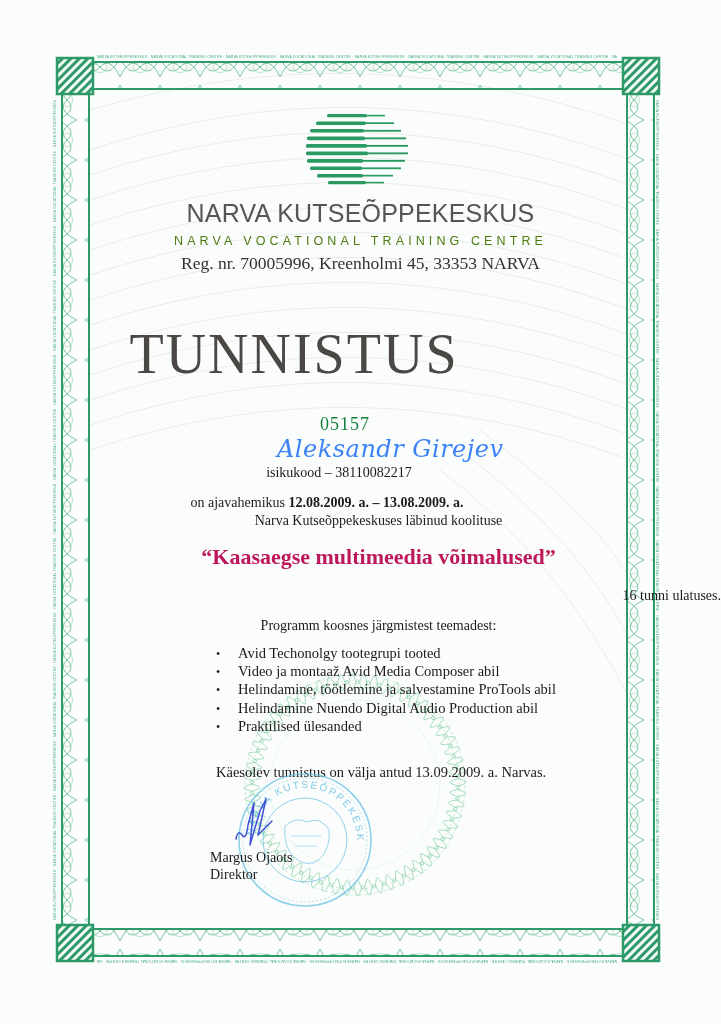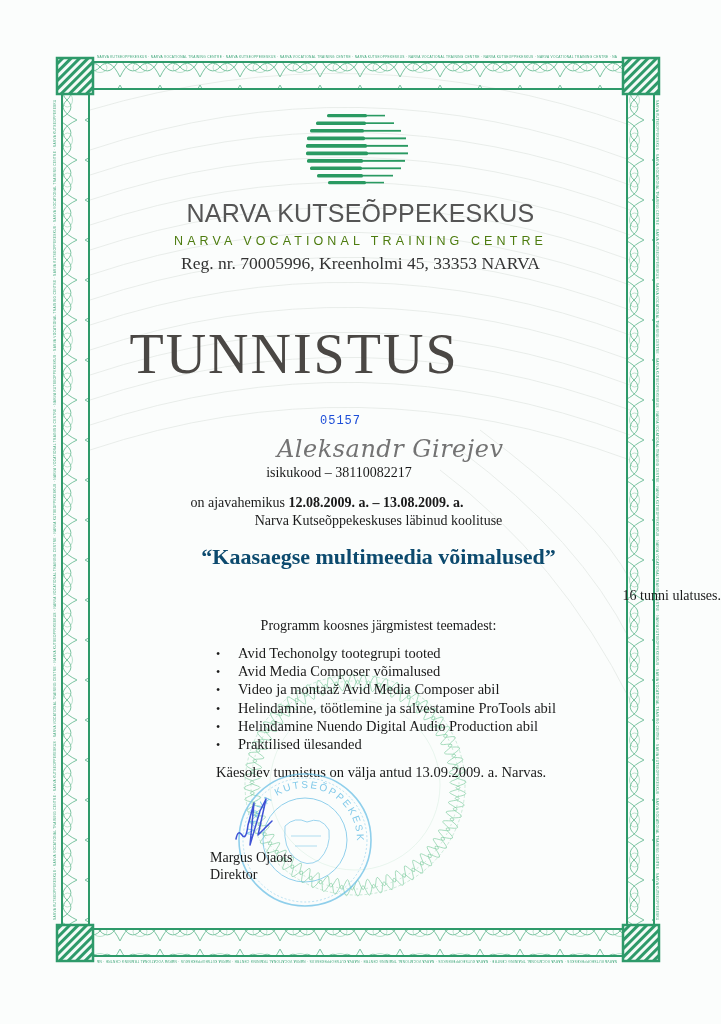--- a/index.html
+++ b/index.html
@@ -27,34 +27,34 @@
     color: #4d7c0f; letter-spacing: 4.1px; left: 0; width: 721px; text-align: center;
   }
   .org-addr {
     top: 253px; font-size: 17.5px; color: #333; left: 0; width: 721px; text-align: center;
   }
   .title {
     top: 322px; font-size: 56px; color: #4a4744; letter-spacing: 2px;
     left: 0; width: 588px; text-align: center; font-weight: normal;
   }
   .cert-no {
-    top: 414px; left: 320px; font-family: Liberation Mono, monospace;
-    font-size: 12px; color: #1d4ed8; letter-spacing: 1px;
+    top: 414px; left: 320px; font-family: Liberation Serif, serif;
+    font-size: 18px; color: #15803d; letter-spacing: 1px;
   }
   .person {
     top: 435px; left: 277px; font-family: "DejaVu Serif", serif; font-style: italic;
-    font-size: 24px; color: #737373; letter-spacing: 0.5px;
+    font-size: 24px; color: #3b82f6; letter-spacing: 0.5px;
   }
   .idcode { top: 465px; left: 0; width: 642px; text-align: center; font-size: 14px; padding-left: 36px; box-sizing: border-box; }
   .period { top: 495px; left: 0; width: 618px; text-align: center; font-size: 14px; padding-left: 36px; box-sizing: border-box; }
   .period b { font-weight: bold; }
   .inst { top: 513px; left: 0; width: 721px; text-align: center; font-size: 14px; padding-left: 36px; box-sizing: border-box; font-family: Liberation Serif, serif; }
   .course {
     top: 544px; left: 0; width: 721px; text-align: center; font-size: 22px; font-weight: bold;
-    padding-left: 36px; box-sizing: border-box; color: #0c4a6e;
+    padding-left: 36px; box-sizing: border-box; color: #be185d;
   }
   .hours { top: 588px; left: 0; width: 721px; text-align: right; font-size: 14px; padding-left: 36px; box-sizing: border-box; }
   .prog { top: 618px; left: 0; width: 721px; text-align: center; font-size: 14px; padding-left: 36px; box-sizing: border-box; }
   .topics { top: 644px; left: 216px; margin: 0; padding: 0; list-style: none; font-size: 14.5px; }
   .topics li { height: 18.2px; line-height: 18.2px; white-space: nowrap; }
   .topics .bullet { display: inline-block; width: 22px; font-size: 12px; }
   .issued { top: 764px; left: 216px; font-size: 14.5px; white-space: nowrap; }
   .signer { top: 849px; left: 210px; font-size: 14px; line-height: 17px; }
   .stamp { left: 225px; top: 760px; width: 160px; height: 160px; }
   .rosette { left: 230px; top: 660px; width: 250px; height: 250px; }
@@ -168,21 +168,20 @@
   <g fill="none" stroke="#7fcca0" stroke-width="0.8" opacity="0.85">
     <path id="ros" d="M225.0 125.0 L227.5 125.9 L229.3 126.8 L230.0 127.7 L229.3 128.6 L227.4 129.5 L224.9 130.2 L222.3 131.0 L220.4 131.7 L219.7 132.5 L220.3 133.3 L222.1 134.3 L224.5 135.5 L226.8 136.6 L228.6 137.7 L229.1 138.7 L228.3 139.5 L226.4 140.2 L223.8 140.6 L221.2 141.1 L219.2 141.6 L218.4 142.3 L218.9 143.3 L220.5 144.4 L222.8 145.8 L225.1 147.2 L226.7 148.5 L227.1 149.5 L226.2 150.2 L224.2 150.7 L221.6 150.9 L219.0 151.1 L217.0 151.4 L216.1 152.0 L216.5 153.0 L218.0 154.3 L220.1 155.9 L222.2 157.5 L223.6 159.0 L224.0 160.0 L223.0 160.7 L221.0 160.9 L218.4 160.8 L215.7 160.7 L213.7 160.8 L212.8 161.4 L213.1 162.4 L214.4 163.9 L216.4 165.7 L218.3 167.5 L219.6 169.1 L219.8 170.2 L218.8 170.7 L216.7 170.7 L214.1 170.4 L211.5 170.0 L209.5 169.9 L208.5 170.3 L208.7 171.4 L209.9 173.0 L211.6 175.0 L213.3 177.0 L214.4 178.7 L214.5 179.9 L213.5 180.3 L211.4 180.1 L208.9 179.5 L206.3 178.8 L204.3 178.5 L203.3 178.8 L203.4 179.9 L204.4 181.6 L205.9 183.8 L207.4 186.0 L208.3 187.8 L208.3 188.9 L207.2 189.2 L205.2 188.8 L202.7 187.9 L200.2 187.0 L198.3 186.5 L197.2 186.7 L197.2 187.8 L198.0 189.6 L199.3 191.9 L200.6 194.2 L201.3 196.2 L201.2 197.3 L200.0 197.5 L198.1 196.8 L195.7 195.7 L193.3 194.5 L191.5 193.8 L190.4 193.9 L190.2 195.0 L190.9 196.9 L191.9 199.3 L192.9 201.8 L193.4 203.7 L193.2 204.8 L192.1 204.9 L190.2 204.1 L187.9 202.7 L185.7 201.3 L183.9 200.4 L182.8 200.4 L182.6 201.4 L183.0 203.4 L183.8 205.9 L184.5 208.4 L184.8 210.5 L184.5 211.5 L183.3 211.5 L181.6 210.5 L179.5 208.9 L177.4 207.2 L175.7 206.1 L174.6 206.0 L174.3 207.0 L174.5 209.0 L175.0 211.6 L175.5 214.2 L175.6 216.2 L175.1 217.3 L174.0 217.1 L172.3 215.9 L170.4 214.1 L168.5 212.3 L166.9 211.0 L165.9 210.7 L165.4 211.7 L165.4 213.7 L165.7 216.4 L165.9 219.0 L165.8 221.0 L165.2 222.0 L164.1 221.7 L162.6 220.4 L160.8 218.4 L159.1 216.3 L157.7 214.9 L156.7 214.6 L156.1 215.5 L155.9 217.5 L155.9 220.1 L155.8 222.8 L155.5 224.8 L154.8 225.7 L153.8 225.3 L152.4 223.8 L150.9 221.6 L149.4 219.4 L148.1 217.8 L147.2 217.4 L146.5 218.2 L146.1 220.2 L145.8 222.8 L145.4 225.4 L144.9 227.4 L144.1 228.2 L143.1 227.7 L141.9 226.1 L140.6 223.8 L139.4 221.4 L138.3 219.7 L137.4 219.2 L136.7 220.0 L136.0 221.9 L135.5 224.5 L134.8 227.0 L134.1 228.9 L133.2 229.7 L132.3 229.1 L131.3 227.3 L130.2 224.9 L129.3 222.4 L128.3 220.6 L127.5 220.0 L126.7 220.7 L125.9 222.5 L125.0 225.0 L124.1 227.5 L123.2 229.3 L122.3 230.0 L121.4 229.3 L120.5 227.4 L119.8 224.9 L119.0 222.3 L118.3 220.4 L117.5 219.7 L116.7 220.3 L115.7 222.1 L114.5 224.5 L113.4 226.8 L112.3 228.6 L111.3 229.1 L110.5 228.3 L109.8 226.4 L109.4 223.8 L108.9 221.2 L108.4 219.2 L107.7 218.4 L106.7 218.9 L105.6 220.5 L104.2 222.8 L102.8 225.1 L101.5 226.7 L100.5 227.1 L99.8 226.2 L99.3 224.2 L99.1 221.6 L98.9 219.0 L98.6 217.0 L98.0 216.1 L97.0 216.5 L95.7 218.0 L94.1 220.1 L92.5 222.2 L91.0 223.6 L90.0 224.0 L89.3 223.0 L89.1 221.0 L89.2 218.4 L89.3 215.7 L89.2 213.7 L88.6 212.8 L87.6 213.1 L86.1 214.4 L84.3 216.4 L82.5 218.3 L80.9 219.6 L79.8 219.8 L79.3 218.8 L79.3 216.7 L79.6 214.1 L80.0 211.5 L80.1 209.5 L79.7 208.5 L78.6 208.7 L77.0 209.9 L75.0 211.6 L73.0 213.3 L71.3 214.4 L70.1 214.5 L69.7 213.5 L69.9 211.4 L70.5 208.9 L71.2 206.3 L71.5 204.3 L71.2 203.3 L70.1 203.4 L68.4 204.4 L66.2 205.9 L64.0 207.4 L62.2 208.3 L61.1 208.3 L60.8 207.2 L61.2 205.2 L62.1 202.7 L63.0 200.2 L63.5 198.3 L63.3 197.2 L62.2 197.2 L60.4 198.0 L58.1 199.3 L55.8 200.6 L53.8 201.3 L52.7 201.2 L52.5 200.0 L53.2 198.1 L54.3 195.7 L55.5 193.3 L56.2 191.5 L56.1 190.4 L55.0 190.2 L53.1 190.9 L50.7 191.9 L48.2 192.9 L46.3 193.4 L45.2 193.2 L45.1 192.1 L45.9 190.2 L47.3 187.9 L48.7 185.7 L49.6 183.9 L49.6 182.8 L48.6 182.6 L46.6 183.0 L44.1 183.8 L41.6 184.5 L39.5 184.8 L38.5 184.5 L38.5 183.3 L39.5 181.6 L41.1 179.5 L42.8 177.4 L43.9 175.7 L44.0 174.6 L43.0 174.3 L41.0 174.5 L38.4 175.0 L35.8 175.5 L33.8 175.6 L32.7 175.1 L32.9 174.0 L34.1 172.3 L35.9 170.4 L37.7 168.5 L39.0 166.9 L39.3 165.9 L38.3 165.4 L36.3 165.4 L33.6 165.7 L31.0 165.9 L29.0 165.8 L28.0 165.2 L28.3 164.1 L29.6 162.6 L31.6 160.8 L33.7 159.1 L35.1 157.7 L35.4 156.7 L34.5 156.1 L32.5 155.9 L29.9 155.9 L27.2 155.8 L25.2 155.5 L24.3 154.8 L24.7 153.8 L26.2 152.4 L28.4 150.9 L30.6 149.4 L32.2 148.1 L32.6 147.2 L31.8 146.5 L29.8 146.1 L27.2 145.8 L24.6 145.4 L22.6 144.9 L21.8 144.1 L22.3 143.1 L23.9 141.9 L26.2 140.6 L28.6 139.4 L30.3 138.3 L30.8 137.4 L30.0 136.7 L28.1 136.0 L25.5 135.5 L23.0 134.8 L21.1 134.1 L20.3 133.2 L20.9 132.3 L22.7 131.3 L25.1 130.2 L27.6 129.3 L29.4 128.3 L30.0 127.5 L29.3 126.7 L27.5 125.9 L25.0 125.0 L22.5 124.1 L20.7 123.2 L20.0 122.3 L20.7 121.4 L22.6 120.5 L25.1 119.8 L27.7 119.0 L29.6 118.3 L30.3 117.5 L29.7 116.7 L27.9 115.7 L25.5 114.5 L23.2 113.4 L21.4 112.3 L20.9 111.3 L21.7 110.5 L23.6 109.8 L26.2 109.4 L28.8 108.9 L30.8 108.4 L31.6 107.7 L31.1 106.7 L29.5 105.6 L27.2 104.2 L24.9 102.8 L23.3 101.5 L22.9 100.5 L23.8 99.8 L25.8 99.3 L28.4 99.1 L31.0 98.9 L33.0 98.6 L33.9 98.0 L33.5 97.0 L32.0 95.7 L29.9 94.1 L27.8 92.5 L26.4 91.0 L26.0 90.0 L27.0 89.3 L29.0 89.1 L31.6 89.2 L34.3 89.3 L36.3 89.2 L37.2 88.6 L36.9 87.6 L35.6 86.1 L33.6 84.3 L31.7 82.5 L30.4 80.9 L30.2 79.8 L31.2 79.3 L33.3 79.3 L35.9 79.6 L38.5 80.0 L40.5 80.1 L41.5 79.7 L41.3 78.6 L40.1 77.0 L38.4 75.0 L36.7 73.0 L35.6 71.3 L35.5 70.1 L36.5 69.7 L38.6 69.9 L41.1 70.5 L43.7 71.2 L45.7 71.5 L46.7 71.2 L46.6 70.1 L45.6 68.4 L44.1 66.2 L42.6 64.0 L41.7 62.2 L41.7 61.1 L42.8 60.8 L44.8 61.2 L47.3 62.1 L49.8 63.0 L51.7 63.5 L52.8 63.3 L52.8 62.2 L52.0 60.4 L50.7 58.1 L49.4 55.8 L48.7 53.8 L48.8 52.7 L50.0 52.5 L51.9 53.2 L54.3 54.3 L56.7 55.5 L58.5 56.2 L59.6 56.1 L59.8 55.0 L59.1 53.1 L58.1 50.7 L57.1 48.2 L56.6 46.3 L56.8 45.2 L57.9 45.1 L59.8 45.9 L62.1 47.3 L64.3 48.7 L66.1 49.6 L67.2 49.6 L67.4 48.6 L67.0 46.6 L66.2 44.1 L65.5 41.6 L65.2 39.5 L65.5 38.5 L66.7 38.5 L68.4 39.5 L70.5 41.1 L72.6 42.8 L74.3 43.9 L75.4 44.0 L75.7 43.0 L75.5 41.0 L75.0 38.4 L74.5 35.8 L74.4 33.8 L74.9 32.7 L76.0 32.9 L77.7 34.1 L79.6 35.9 L81.5 37.7 L83.1 39.0 L84.1 39.3 L84.6 38.3 L84.6 36.3 L84.3 33.6 L84.1 31.0 L84.2 29.0 L84.8 28.0 L85.9 28.3 L87.4 29.6 L89.2 31.6 L90.9 33.7 L92.3 35.1 L93.3 35.4 L93.9 34.5 L94.1 32.5 L94.1 29.9 L94.2 27.2 L94.5 25.2 L95.2 24.3 L96.2 24.7 L97.6 26.2 L99.1 28.4 L100.6 30.6 L101.9 32.2 L102.8 32.6 L103.5 31.8 L103.9 29.8 L104.2 27.2 L104.6 24.6 L105.1 22.6 L105.9 21.8 L106.9 22.3 L108.1 23.9 L109.4 26.2 L110.6 28.6 L111.7 30.3 L112.6 30.8 L113.3 30.0 L114.0 28.1 L114.5 25.5 L115.2 23.0 L115.9 21.1 L116.8 20.3 L117.7 20.9 L118.7 22.7 L119.8 25.1 L120.7 27.6 L121.7 29.4 L122.5 30.0 L123.3 29.3 L124.1 27.5 L125.0 25.0 L125.9 22.5 L126.8 20.7 L127.7 20.0 L128.6 20.7 L129.5 22.6 L130.2 25.1 L131.0 27.7 L131.7 29.6 L132.5 30.3 L133.3 29.7 L134.3 27.9 L135.5 25.5 L136.6 23.2 L137.7 21.4 L138.7 20.9 L139.5 21.7 L140.2 23.6 L140.6 26.2 L141.1 28.8 L141.6 30.8 L142.3 31.6 L143.3 31.1 L144.4 29.5 L145.8 27.2 L147.2 24.9 L148.5 23.3 L149.5 22.9 L150.2 23.8 L150.7 25.8 L150.9 28.4 L151.1 31.0 L151.4 33.0 L152.0 33.9 L153.0 33.5 L154.3 32.0 L155.9 29.9 L157.5 27.8 L159.0 26.4 L160.0 26.0 L160.7 27.0 L160.9 29.0 L160.8 31.6 L160.7 34.3 L160.8 36.3 L161.4 37.2 L162.4 36.9 L163.9 35.6 L165.7 33.6 L167.5 31.7 L169.1 30.4 L170.2 30.2 L170.7 31.2 L170.7 33.3 L170.4 35.9 L170.0 38.5 L169.9 40.5 L170.3 41.5 L171.4 41.3 L173.0 40.1 L175.0 38.4 L177.0 36.7 L178.7 35.6 L179.9 35.5 L180.3 36.5 L180.1 38.6 L179.5 41.1 L178.8 43.7 L178.5 45.7 L178.8 46.7 L179.9 46.6 L181.6 45.6 L183.8 44.1 L186.0 42.6 L187.8 41.7 L188.9 41.7 L189.2 42.8 L188.8 44.8 L187.9 47.3 L187.0 49.8 L186.5 51.7 L186.7 52.8 L187.8 52.8 L189.6 52.0 L191.9 50.7 L194.2 49.4 L196.2 48.7 L197.3 48.8 L197.5 50.0 L196.8 51.9 L195.7 54.3 L194.5 56.7 L193.8 58.5 L193.9 59.6 L195.0 59.8 L196.9 59.1 L199.3 58.1 L201.8 57.1 L203.7 56.6 L204.8 56.8 L204.9 57.9 L204.1 59.8 L202.7 62.1 L201.3 64.3 L200.4 66.1 L200.4 67.2 L201.4 67.4 L203.4 67.0 L205.9 66.2 L208.4 65.5 L210.5 65.2 L211.5 65.5 L211.5 66.7 L210.5 68.4 L208.9 70.5 L207.2 72.6 L206.1 74.3 L206.0 75.4 L207.0 75.7 L209.0 75.5 L211.6 75.0 L214.2 74.5 L216.2 74.4 L217.3 74.9 L217.1 76.0 L215.9 77.7 L214.1 79.6 L212.3 81.5 L211.0 83.1 L210.7 84.1 L211.7 84.6 L213.7 84.6 L216.4 84.3 L219.0 84.1 L221.0 84.2 L222.0 84.8 L221.7 85.9 L220.4 87.4 L218.4 89.2 L216.3 90.9 L214.9 92.3 L214.6 93.3 L215.5 93.9 L217.5 94.1 L220.1 94.1 L222.8 94.2 L224.8 94.5 L225.7 95.2 L225.3 96.2 L223.8 97.6 L221.6 99.1 L219.4 100.6 L217.8 101.9 L217.4 102.8 L218.2 103.5 L220.2 103.9 L222.8 104.2 L225.4 104.6 L227.4 105.1 L228.2 105.9 L227.7 106.9 L226.1 108.1 L223.8 109.4 L221.4 110.6 L219.7 111.7 L219.2 112.6 L220.0 113.3 L221.9 114.0 L224.5 114.5 L227.0 115.2 L228.9 115.9 L229.7 116.8 L229.1 117.7 L227.3 118.7 L224.9 119.8 L222.4 120.7 L220.6 121.7 L220.0 122.5 L220.7 123.3 L222.5 124.1 L225.0 125.0 M231.0 125.0 L228.5 125.9 L226.7 126.8 L226.0 127.6 L226.6 128.5 L228.4 129.5 L230.9 130.5 L233.3 131.6 L235.1 132.7 L235.7 133.7 L234.9 134.6 L233.0 135.4 L230.4 136.1 L227.8 136.7 L225.9 137.4 L225.1 138.2 L225.7 139.1 L227.4 140.3 L229.7 141.6 L232.0 142.9 L233.7 144.2 L234.1 145.2 L233.3 146.1 L231.3 146.6 L228.7 147.0 L226.0 147.4 L224.1 147.9 L223.2 148.6 L223.6 149.6 L225.2 150.9 L227.4 152.4 L229.6 154.0 L231.1 155.4 L231.4 156.5 L230.5 157.3 L228.5 157.6 L225.8 157.8 L223.2 157.8 L221.1 158.1 L220.2 158.7 L220.5 159.8 L221.9 161.2 L224.0 163.0 L226.0 164.8 L227.3 166.3 L227.6 167.5 L226.6 168.1 L224.5 168.3 L221.8 168.1 L219.2 167.9 L217.1 168.0 L216.2 168.5 L216.4 169.6 L217.6 171.2 L219.4 173.1 L221.2 175.1 L222.4 176.8 L222.5 178.0 L221.5 178.5 L219.4 178.4 L216.8 178.0 L214.2 177.5 L212.1 177.4 L211.1 177.8 L211.2 178.9 L212.3 180.6 L213.9 182.7 L215.5 184.9 L216.5 186.7 L216.5 187.9 L215.4 188.3 L213.3 188.0 L210.8 187.3 L208.2 186.6 L206.2 186.2 L205.1 186.5 L205.1 187.6 L206.0 189.4 L207.4 191.7 L208.7 194.0 L209.5 195.9 L209.4 197.1 L208.3 197.4 L206.3 196.9 L203.8 195.9 L201.3 194.9 L199.4 194.3 L198.3 194.5 L198.1 195.6 L198.8 197.5 L200.0 200.0 L201.0 202.4 L201.6 204.4 L201.4 205.5 L200.2 205.7 L198.3 205.0 L195.9 203.8 L193.6 202.5 L191.7 201.7 L190.6 201.8 L190.4 202.9 L190.8 204.9 L191.7 207.4 L192.5 209.9 L192.9 211.9 L192.6 213.1 L191.4 213.1 L189.5 212.2 L187.3 210.8 L185.1 209.3 L183.3 208.3 L182.2 208.2 L181.9 209.3 L182.1 211.3 L182.7 213.9 L183.3 216.5 L183.5 218.6 L183.0 219.6 L181.8 219.6 L180.1 218.5 L178.0 216.8 L176.0 215.1 L174.3 213.9 L173.2 213.8 L172.7 214.8 L172.8 216.8 L173.1 219.4 L173.4 222.1 L173.4 224.2 L172.8 225.2 L171.6 225.0 L170.0 223.7 L168.1 221.8 L166.3 219.9 L164.7 218.6 L163.7 218.3 L163.1 219.3 L162.9 221.3 L163.0 224.0 L163.0 226.6 L162.7 228.7 L162.1 229.6 L160.9 229.3 L159.4 227.9 L157.8 225.8 L156.1 223.7 L154.7 222.2 L153.7 221.8 L153.0 222.7 L152.7 224.7 L152.4 227.4 L152.2 230.0 L151.7 232.1 L150.9 232.9 L149.8 232.5 L148.5 230.9 L147.0 228.7 L145.6 226.4 L144.4 224.8 L143.4 224.3 L142.7 225.1 L142.1 227.1 L141.6 229.7 L141.0 232.3 L140.4 234.3 L139.5 235.1 L138.4 234.5 L137.3 232.8 L136.1 230.4 L134.9 228.0 L133.9 226.3 L132.9 225.7 L132.1 226.4 L131.3 228.3 L130.5 230.9 L129.7 233.4 L128.9 235.3 L127.9 236.0 L126.9 235.3 L125.9 233.5 L125.0 231.0 L124.1 228.5 L123.2 226.7 L122.4 226.0 L121.5 226.6 L120.5 228.4 L119.5 230.9 L118.4 233.3 L117.3 235.1 L116.3 235.7 L115.4 234.9 L114.6 233.0 L113.9 230.4 L113.3 227.8 L112.6 225.9 L111.8 225.1 L110.9 225.7 L109.7 227.4 L108.4 229.7 L107.1 232.0 L105.8 233.7 L104.8 234.1 L103.9 233.3 L103.4 231.3 L103.0 228.7 L102.6 226.0 L102.1 224.1 L101.4 223.2 L100.4 223.6 L99.1 225.2 L97.6 227.4 L96.0 229.6 L94.6 231.1 L93.5 231.4 L92.7 230.5 L92.4 228.5 L92.2 225.8 L92.2 223.2 L91.9 221.1 L91.3 220.2 L90.2 220.5 L88.8 221.9 L87.0 224.0 L85.2 226.0 L83.7 227.3 L82.5 227.6 L81.9 226.6 L81.7 224.5 L81.9 221.8 L82.1 219.2 L82.0 217.1 L81.5 216.2 L80.4 216.4 L78.8 217.6 L76.9 219.4 L74.9 221.2 L73.2 222.4 L72.0 222.5 L71.5 221.5 L71.6 219.4 L72.0 216.8 L72.5 214.2 L72.6 212.1 L72.2 211.1 L71.1 211.2 L69.4 212.3 L67.3 213.9 L65.1 215.5 L63.3 216.5 L62.1 216.5 L61.7 215.4 L62.0 213.3 L62.7 210.8 L63.4 208.2 L63.8 206.2 L63.5 205.1 L62.4 205.1 L60.6 206.0 L58.3 207.4 L56.0 208.7 L54.1 209.5 L52.9 209.4 L52.6 208.3 L53.1 206.3 L54.1 203.8 L55.1 201.3 L55.7 199.4 L55.5 198.3 L54.4 198.1 L52.5 198.8 L50.0 200.0 L47.6 201.0 L45.6 201.6 L44.5 201.4 L44.3 200.2 L45.0 198.3 L46.2 195.9 L47.5 193.6 L48.3 191.7 L48.2 190.6 L47.1 190.4 L45.1 190.8 L42.6 191.7 L40.1 192.5 L38.1 192.9 L36.9 192.6 L36.9 191.4 L37.8 189.5 L39.2 187.3 L40.7 185.1 L41.7 183.3 L41.8 182.2 L40.7 181.9 L38.7 182.1 L36.1 182.7 L33.5 183.3 L31.4 183.5 L30.4 183.0 L30.4 181.8 L31.5 180.1 L33.2 178.0 L34.9 176.0 L36.1 174.3 L36.2 173.2 L35.2 172.7 L33.2 172.8 L30.6 173.1 L27.9 173.4 L25.8 173.4 L24.8 172.8 L25.0 171.6 L26.3 170.0 L28.2 168.1 L30.1 166.3 L31.4 164.7 L31.7 163.7 L30.7 163.1 L28.7 162.9 L26.0 163.0 L23.4 163.0 L21.3 162.7 L20.4 162.1 L20.7 160.9 L22.1 159.4 L24.2 157.8 L26.3 156.1 L27.8 154.7 L28.2 153.7 L27.3 153.0 L25.3 152.7 L22.6 152.4 L20.0 152.2 L17.9 151.7 L17.1 150.9 L17.5 149.8 L19.1 148.5 L21.3 147.0 L23.6 145.6 L25.2 144.4 L25.7 143.4 L24.9 142.7 L22.9 142.1 L20.3 141.6 L17.7 141.0 L15.7 140.4 L14.9 139.5 L15.5 138.4 L17.2 137.3 L19.6 136.1 L22.0 134.9 L23.7 133.9 L24.3 132.9 L23.6 132.1 L21.7 131.3 L19.1 130.5 L16.6 129.7 L14.7 128.9 L14.0 127.9 L14.7 126.9 L16.5 125.9 L19.0 125.0 L21.5 124.1 L23.3 123.2 L24.0 122.4 L23.4 121.5 L21.6 120.5 L19.1 119.5 L16.7 118.4 L14.9 117.3 L14.3 116.3 L15.1 115.4 L17.0 114.6 L19.6 113.9 L22.2 113.3 L24.1 112.6 L24.9 111.8 L24.3 110.9 L22.6 109.7 L20.3 108.4 L18.0 107.1 L16.3 105.8 L15.9 104.8 L16.7 103.9 L18.7 103.4 L21.3 103.0 L24.0 102.6 L25.9 102.1 L26.8 101.4 L26.4 100.4 L24.8 99.1 L22.6 97.6 L20.4 96.0 L18.9 94.6 L18.6 93.5 L19.5 92.7 L21.5 92.4 L24.2 92.2 L26.8 92.2 L28.9 91.9 L29.8 91.3 L29.5 90.2 L28.1 88.8 L26.0 87.0 L24.0 85.2 L22.7 83.7 L22.4 82.5 L23.4 81.9 L25.5 81.7 L28.2 81.9 L30.8 82.1 L32.9 82.0 L33.8 81.5 L33.6 80.4 L32.4 78.8 L30.6 76.9 L28.8 74.9 L27.6 73.2 L27.5 72.0 L28.5 71.5 L30.6 71.6 L33.2 72.0 L35.8 72.5 L37.9 72.6 L38.9 72.2 L38.8 71.1 L37.7 69.4 L36.1 67.3 L34.5 65.1 L33.5 63.3 L33.5 62.1 L34.6 61.7 L36.7 62.0 L39.2 62.7 L41.8 63.4 L43.8 63.8 L44.9 63.5 L44.9 62.4 L44.0 60.6 L42.6 58.3 L41.3 56.0 L40.5 54.1 L40.6 52.9 L41.7 52.6 L43.7 53.1 L46.2 54.1 L48.7 55.1 L50.6 55.7 L51.7 55.5 L51.9 54.4 L51.2 52.5 L50.0 50.0 L49.0 47.6 L48.4 45.6 L48.6 44.5 L49.8 44.3 L51.7 45.0 L54.1 46.2 L56.4 47.5 L58.3 48.3 L59.4 48.2 L59.6 47.1 L59.2 45.1 L58.3 42.6 L57.5 40.1 L57.1 38.1 L57.4 36.9 L58.6 36.9 L60.5 37.8 L62.7 39.2 L64.9 40.7 L66.7 41.7 L67.8 41.8 L68.1 40.7 L67.9 38.7 L67.3 36.1 L66.7 33.5 L66.5 31.4 L67.0 30.4 L68.2 30.4 L69.9 31.5 L72.0 33.2 L74.0 34.9 L75.7 36.1 L76.8 36.2 L77.3 35.2 L77.2 33.2 L76.9 30.6 L76.6 27.9 L76.6 25.8 L77.2 24.8 L78.4 25.0 L80.0 26.3 L81.9 28.2 L83.7 30.1 L85.3 31.4 L86.3 31.7 L86.9 30.7 L87.1 28.7 L87.0 26.0 L87.0 23.4 L87.3 21.3 L87.9 20.4 L89.1 20.7 L90.6 22.1 L92.2 24.2 L93.9 26.3 L95.3 27.8 L96.3 28.2 L97.0 27.3 L97.3 25.3 L97.6 22.6 L97.8 20.0 L98.3 17.9 L99.1 17.1 L100.2 17.5 L101.5 19.1 L103.0 21.3 L104.4 23.6 L105.6 25.2 L106.6 25.7 L107.3 24.9 L107.9 22.9 L108.4 20.3 L109.0 17.7 L109.6 15.7 L110.5 14.9 L111.6 15.5 L112.7 17.2 L113.9 19.6 L115.1 22.0 L116.1 23.7 L117.1 24.3 L117.9 23.6 L118.7 21.7 L119.5 19.1 L120.3 16.6 L121.1 14.7 L122.1 14.0 L123.1 14.7 L124.1 16.5 L125.0 19.0 L125.9 21.5 L126.8 23.3 L127.6 24.0 L128.5 23.4 L129.5 21.6 L130.5 19.1 L131.6 16.7 L132.7 14.9 L133.7 14.3 L134.6 15.1 L135.4 17.0 L136.1 19.6 L136.7 22.2 L137.4 24.1 L138.2 24.9 L139.1 24.3 L140.3 22.6 L141.6 20.3 L142.9 18.0 L144.2 16.3 L145.2 15.9 L146.1 16.7 L146.6 18.7 L147.0 21.3 L147.4 24.0 L147.9 25.9 L148.6 26.8 L149.6 26.4 L150.9 24.8 L152.4 22.6 L154.0 20.4 L155.4 18.9 L156.5 18.6 L157.3 19.5 L157.6 21.5 L157.8 24.2 L157.8 26.8 L158.1 28.9 L158.7 29.8 L159.8 29.5 L161.2 28.1 L163.0 26.0 L164.8 24.0 L166.3 22.7 L167.5 22.4 L168.1 23.4 L168.3 25.5 L168.1 28.2 L167.9 30.8 L168.0 32.9 L168.5 33.8 L169.6 33.6 L171.2 32.4 L173.1 30.6 L175.1 28.8 L176.8 27.6 L178.0 27.5 L178.5 28.5 L178.4 30.6 L178.0 33.2 L177.5 35.8 L177.4 37.9 L177.8 38.9 L178.9 38.8 L180.6 37.7 L182.7 36.1 L184.9 34.5 L186.7 33.5 L187.9 33.5 L188.3 34.6 L188.0 36.7 L187.3 39.2 L186.6 41.8 L186.2 43.8 L186.5 44.9 L187.6 44.9 L189.4 44.0 L191.7 42.6 L194.0 41.3 L195.9 40.5 L197.1 40.6 L197.4 41.7 L196.9 43.7 L195.9 46.2 L194.9 48.7 L194.3 50.6 L194.5 51.7 L195.6 51.9 L197.5 51.2 L200.0 50.0 L202.4 49.0 L204.4 48.4 L205.5 48.6 L205.7 49.8 L205.0 51.7 L203.8 54.1 L202.5 56.4 L201.7 58.3 L201.8 59.4 L202.9 59.6 L204.9 59.2 L207.4 58.3 L209.9 57.5 L211.9 57.1 L213.1 57.4 L213.1 58.6 L212.2 60.5 L210.8 62.7 L209.3 64.9 L208.3 66.7 L208.2 67.8 L209.3 68.1 L211.3 67.9 L213.9 67.3 L216.5 66.7 L218.6 66.5 L219.6 67.0 L219.6 68.2 L218.5 69.9 L216.8 72.0 L215.1 74.0 L213.9 75.7 L213.8 76.8 L214.8 77.3 L216.8 77.2 L219.4 76.9 L222.1 76.6 L224.2 76.6 L225.2 77.2 L225.0 78.4 L223.7 80.0 L221.8 81.9 L219.9 83.7 L218.6 85.3 L218.3 86.3 L219.3 86.9 L221.3 87.1 L224.0 87.0 L226.6 87.0 L228.7 87.3 L229.6 87.9 L229.3 89.1 L227.9 90.6 L225.8 92.2 L223.7 93.9 L222.2 95.3 L221.8 96.3 L222.7 97.0 L224.7 97.3 L227.4 97.6 L230.0 97.8 L232.1 98.3 L232.9 99.1 L232.5 100.2 L230.9 101.5 L228.7 103.0 L226.4 104.4 L224.8 105.6 L224.3 106.6 L225.1 107.3 L227.1 107.9 L229.7 108.4 L232.3 109.0 L234.3 109.6 L235.1 110.5 L234.5 111.6 L232.8 112.7 L230.4 113.9 L228.0 115.1 L226.3 116.1 L225.7 117.1 L226.4 117.9 L228.3 118.7 L230.9 119.5 L233.4 120.3 L235.3 121.1 L236.0 122.1 L235.3 123.1 L233.5 124.1 L231.0 125.0 "></path>
   </g>
   <circle cx="125" cy="125" r="110" fill="none" stroke="#a9dcc0" stroke-width="0.6" stroke-dasharray="3 2"></circle>
   <circle cx="125" cy="125" r="104" fill="none" stroke="#a9dcc0" stroke-width="0.6" stroke-dasharray="2 3"></circle>
   <circle cx="125" cy="125" r="85" fill="none" stroke="#d4ecdf" stroke-width="0.5"></circle>
 </svg>
 
 <ul class="abs topics">
   <li><span class="bullet">•</span><span>Avid Techonolgy tootegrupi tooted</span></li>
-  <li><span class="bullet">•</span><span>Avid Media Composer võimalused</span></li>
   <li><span class="bullet">•</span><span>Video ja montaaž Avid Media Composer abil</span></li>
   <li><span class="bullet">•</span><span>Helindamine, töötlemine ja salvestamine ProTools abil</span></li>
   <li><span class="bullet">•</span><span>Helindamine Nuendo Digital Audio Production abil</span></li>
   <li><span class="bullet">•</span><span>Praktilised ülesanded</span></li>
 </ul>
 
 <div class="abs issued">Käesolev tunnistus on välja antud  13.09.2009. a. Narvas.</div>
 
 <svg class="abs stamp" viewBox="0 0 160 160">
   <defs>

